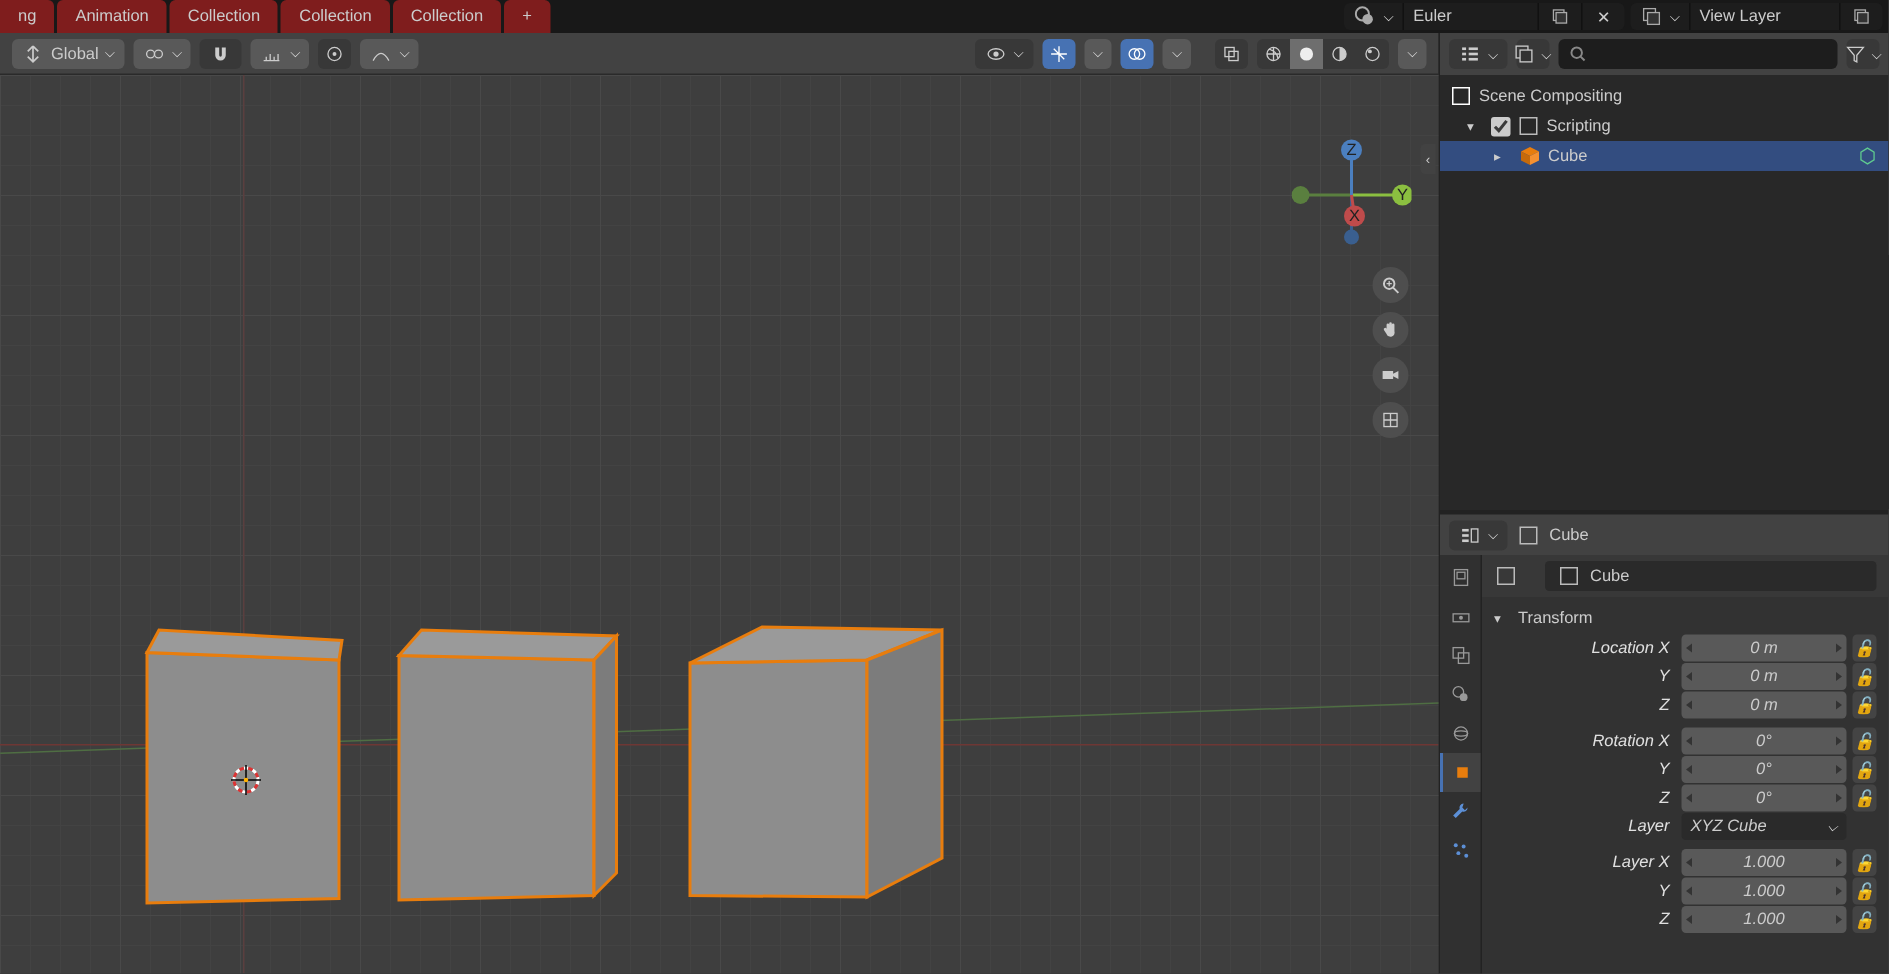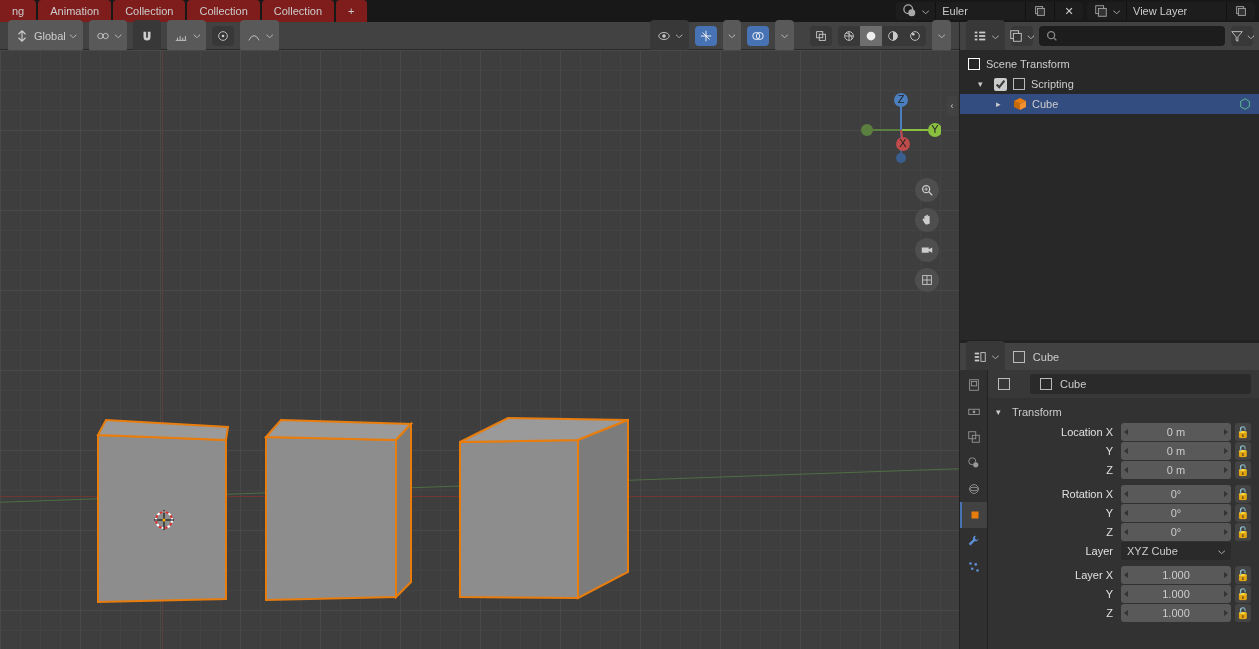--- a/index.html
+++ b/index.html
@@ -10,21 +10,21 @@
 .tab:first-child { border-radius: 0 4px 0 0; }
 .topbar-right { margin-left: auto; display: flex; gap: 4px; padding: 0 4px; align-items: center; height: 100%; }
 .pill { display: flex; align-items: center; background: #1d1d1d; border-radius: 4px; height: 18px; }
 .pill-seg { padding: 0 6px; display: flex; align-items: center; gap: 4px; height: 100%; border-right: 1px solid #111; }
 .pill-seg:last-child { border-right: none; }
 .icon { width: 16px; height: 16px; display: inline-flex; align-items: center; justify-content: center; }
 .icon svg { width: 14px; height: 14px; fill: #a0a0a0; stroke: none; }
 .main { flex: 1; display: flex; }
 .viewport-panel { flex: 1; display: flex; flex-direction: column; }
 .vhdr { height: 28px; background: #424242; border-bottom: 1px solid #2a2a2a; display: flex; align-items: center; padding: 0 8px; gap: 6px; }
-.btn { background: #595959; border-radius: 4px; height: 20px; padding: 16px 6px; display: flex; align-items: center; gap: 4px; cursor: pointer; }
+.btn { background: #595959; border-radius: 4px; height: 20px; padding: 4px 6px; display: flex; align-items: center; gap: 4px; cursor: pointer; }
 .btn-dark { background: #383838; }
 .btn-sm { width: 22px; justify-content: center; padding: 0; }
 .btn-blue { background: #4772b3; }
 .chev { font-size: 9px; color: #ddd; }
 .viewport { flex: 1; background: #3e3e3e; position: relative; overflow: hidden; }
 .grid-bg { position: absolute; inset: 0; background:
   linear-gradient(#494949 1px, transparent 1px) 0 0/80px 80px,
   linear-gradient(90deg, #494949 1px, transparent 1px) 0 0/80px 80px,
   linear-gradient(#434343 1px, transparent 1px) 0 0/20px 20px,
   linear-gradient(90deg, #434343 1px, transparent 1px) 0 0/20px 20px; }
@@ -57,21 +57,21 @@
 .ppanel { padding: 4px 8px; }
 .ppanel-h { display: flex; align-items: center; gap: 4px; padding: 4px 0; cursor: pointer; }
 .prop-row { display: flex; align-items: center; margin: 1px 0; gap: 4px; }
 .prop-lbl { flex: 1; text-align: right; padding-right: 4px; color: #e0e0e0; }
 .prop-field { width: 110px; height: 18px; background: #595959; border-radius: 3px; display: flex; align-items: center; justify-content: center; position: relative; }
 .prop-field::before, .prop-field::after { content:''; position:absolute; top:6px; width:0;height:0;border-top:3px solid transparent;border-bottom:3px solid transparent; }
 .prop-field::before { left:3px; border-right:4px solid #333; }
 .prop-field::after { right:3px; border-left:4px solid #333; }
 .lock { width: 16px; height: 18px; background: #444; border-radius: 3px; display:flex;align-items:center;justify-content:center; }
 .select-field { width: 110px; height: 18px; background: #2a2a2a; border-radius: 3px; display: flex; align-items: center; padding: 0 6px; justify-content: space-between; }
-.grp { margin-bottom: 6px; }
+.grp { margin-bottom: 6px; font-style: italic; }
 .box-icon { width:12px;height:12px;border:1px solid #bbb;display:inline-block; }
 </style>
 </head>
 <body>
 
 <div class="topbar">
   <div class="tabs">
     <div class="tab">ng</div>
     <div class="tab">Animation</div>
     <div class="tab">Collection</div>
@@ -394,21 +394,21 @@
               </svg>
             </span>
             <span class="chev">⌵</span>
           </div>
       </div>
       <div class="tree">
         <div class="tree-row">
           <span class="tree-icon">
               <span class="box-icon" style="border-color:#fff"></span>
             </span>
-          <span>Scene Transform</span>
+          <span>Scene Compositing</span>
         </div>
         <div class="tree-row" style="padding-left:18px">
           <span class="tree-exp">▾</span>
           <input type="checkbox" checked="" style="accent-color: rgb(204, 204, 204);">
           <span class="tree-icon">
               <span class="box-icon"></span>
             </span>
           <span>Scripting</span>
         </div>
         <div class="tree-row sel" style="padding-left:36px">

